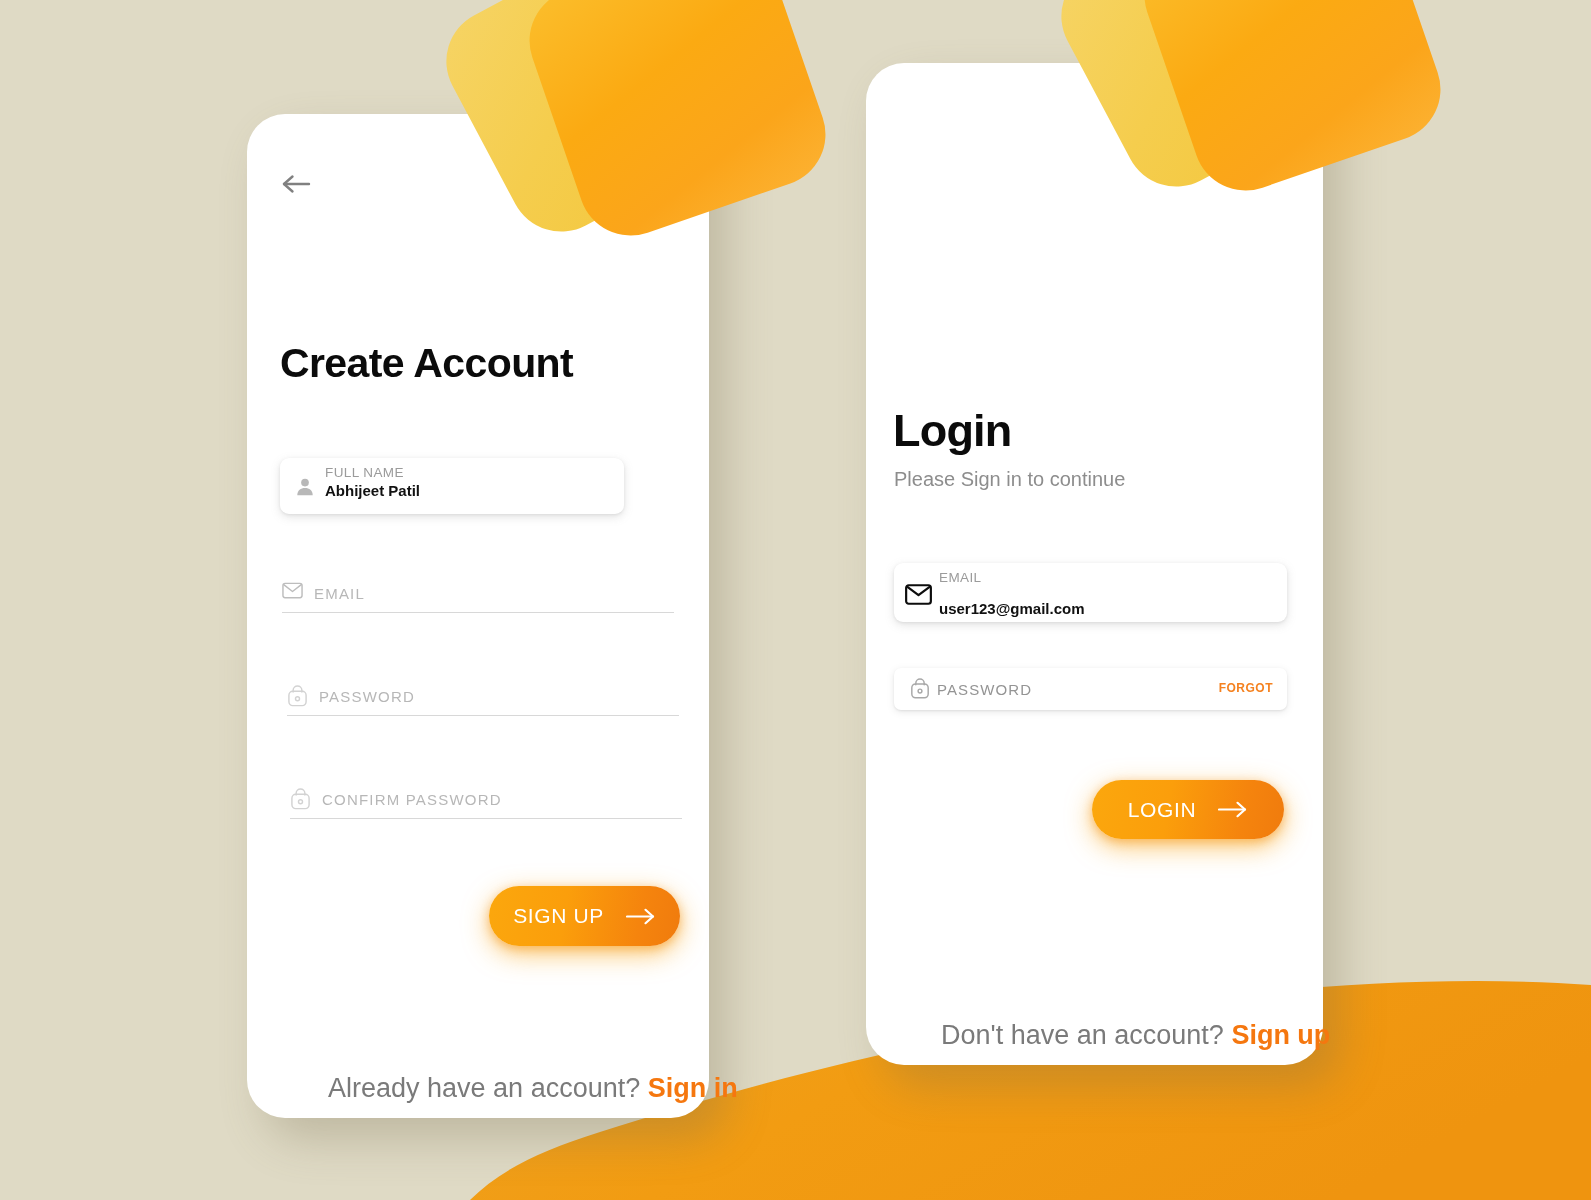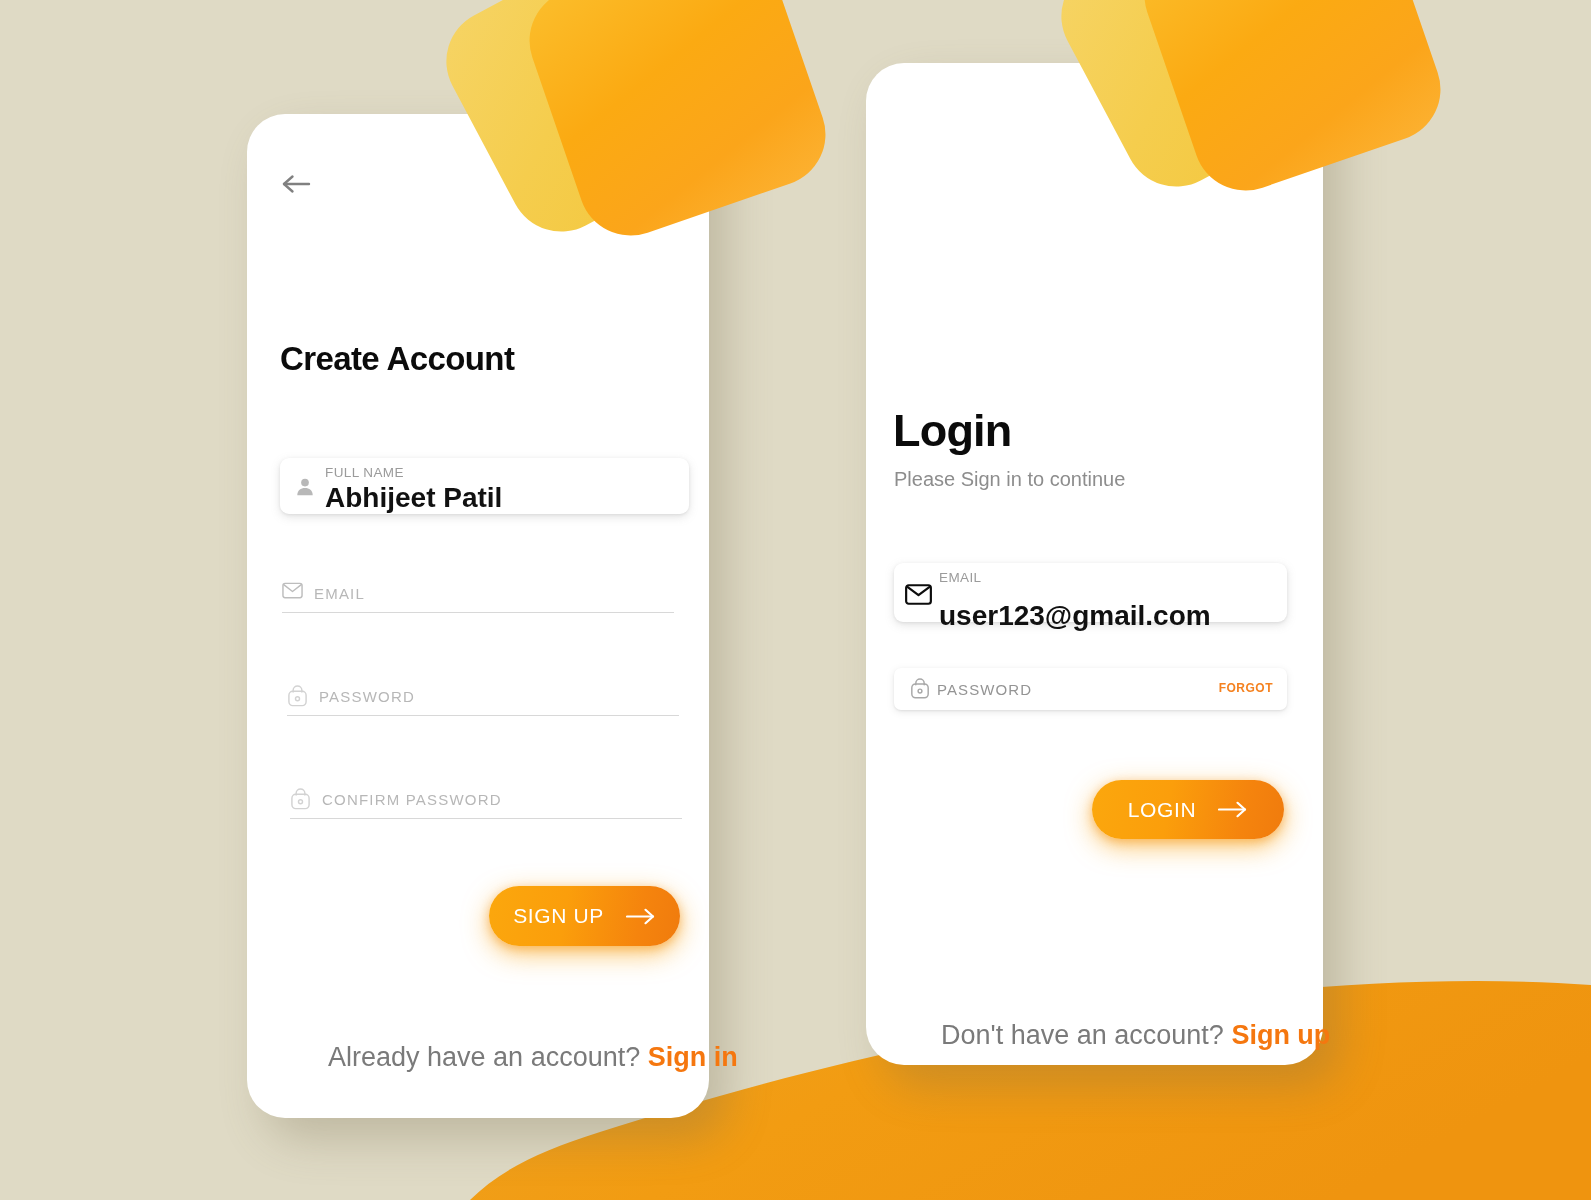--- a/index.html
+++ b/index.html
@@ -84,21 +84,21 @@
     left: 281px; top: 166px;
     width: 46px; height: 36px;
     display: flex; align-items: center;
     cursor: pointer;
   }
 
   
   .title-create {
     position: absolute;
     left: 280px; top: 340px;
-    font-size: 33px;
+    font-size: 41px;
     font-weight: bold;
     color: #0b0b0b;
     letter-spacing: -0.6px;
     white-space: nowrap;
   }
   .title-login {
     position: absolute;
     left: 893px; top: 405px;
     font-size: 45px;
     font-weight: bold;
@@ -122,31 +122,31 @@
     box-shadow: 0 3px 10px rgba(130,130,130,0.22), 0 1px 3px rgba(130,130,130,0.16);
   }
   .field-card .fc-label {
     position: absolute;
     font-size: 13.5px;
     color: #9b9b9b;
     letter-spacing: 0.4px;
   }
   .field-card .fc-value {
     position: absolute;
-    font-size: 28px;
+    font-size: 15px;
     font-weight: bold;
     color: #111111;
     white-space: nowrap;
   }
   .field-card .fc-icon { position: absolute; }
 
   
   .field-name {
     left: 280px; top: 458px;
-    width: 409px; height: 56px;
+    width: 344px; height: 56px;
   }
   .field-name .fc-label { left: 45px; top: 7px; }
   .field-name .fc-value { left: 45px; top: 24px; }
   .field-name .fc-icon  { left: 14px; top: 18px; }
 
   
   .field-email-login {
     left: 894px; top: 563px;
     width: 393px; height: 59px;
   }
@@ -226,21 +226,21 @@
     position: absolute;
     font-size: 27px;
     color: #7a7a7a;
     white-space: nowrap;
   }
   .footer-link {
     font-weight: bold;
     color: #f5770f;
     cursor: pointer;
   }
-  .footer-signup { left: 328px; top: 1042px; }
+  .footer-signup { left: 328px; top: 1073px; }
   .footer-login  { left: 941px; top: 1020px; }
 </style>
 </head>
 <body>
 
 <svg class="bg-wave" viewBox="0 0 1591 1200" preserveAspectRatio="none">
   <defs>
     <linearGradient id="waveGrad" x1="0" y1="0" x2="1" y2="0.35">
       <stop offset="0%" stop-color="#eea121"></stop>
       <stop offset="45%" stop-color="#f29c12"></stop>

